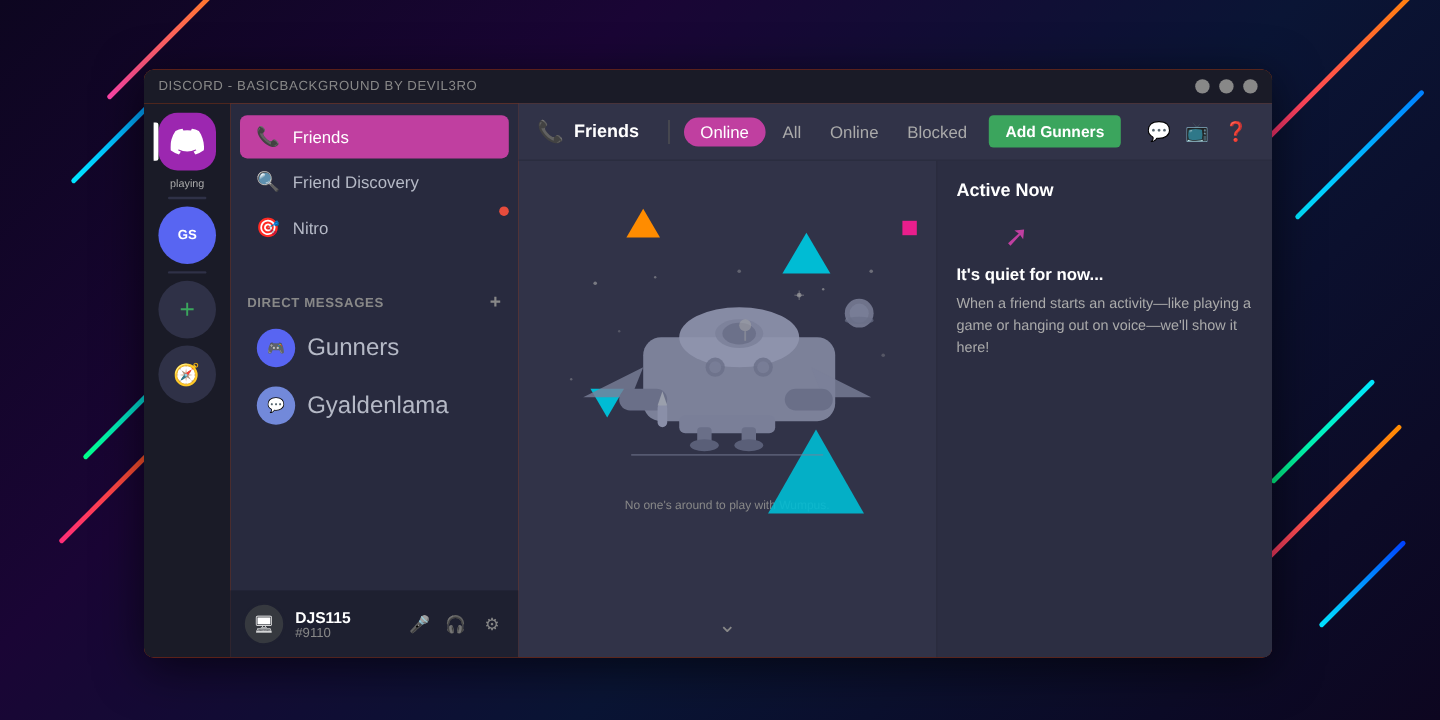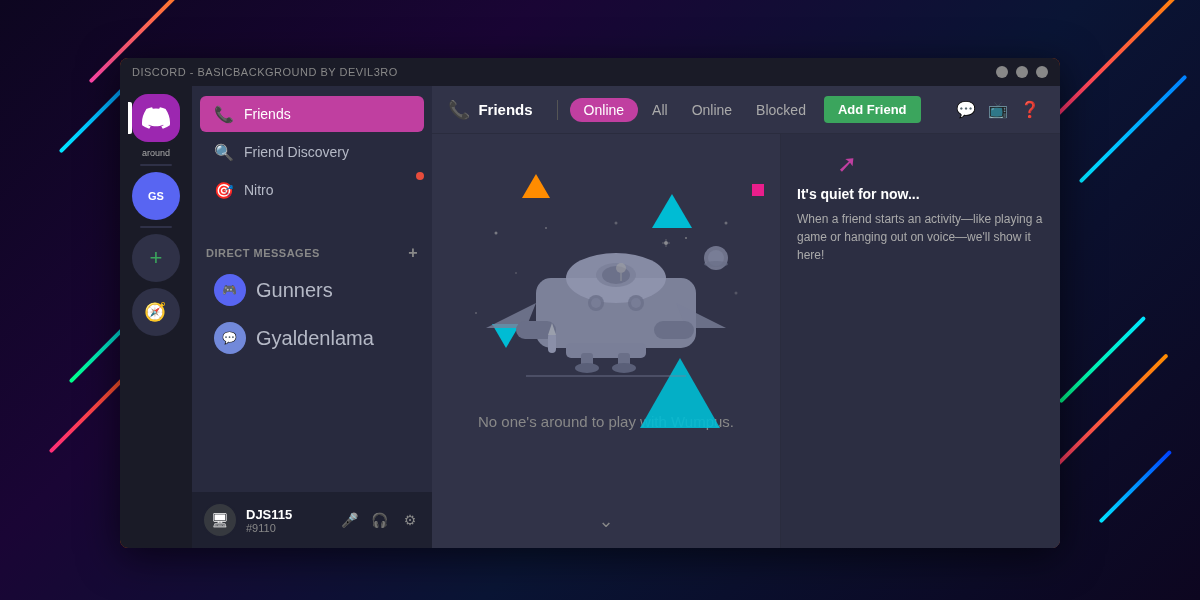--- a/index.html
+++ b/index.html
@@ -478,21 +478,21 @@
       position: relative;
     }
 
     
     .wumpus-svg {
       width: 100%;
       height: 100%;
     }
 
     .no-friends-text {
-      font-size: 15px;
+      font-size: 10px;
       color: #888;
       text-align: center;
     }
 
     .chevron-down {
       position: absolute;
       bottom: 16px;
       left: 50%;
       transform: translateX(-50%);
       color: #888;
@@ -575,21 +575,21 @@
   </div>
 
   <div class="app-body">
 
     <div class="server-list">
       <div class="server-icon active">
         <svg viewBox="0 0 24 24">
           <path d="M20.317 4.37a19.791 19.791 0 0 0-4.885-1.515.074.074 0 0 0-.079.037c-.21.375-.444.864-.608 1.25a18.27 18.27 0 0 0-5.487 0 12.64 12.64 0 0 0-.617-1.25.077.077 0 0 0-.079-.037A19.736 19.736 0 0 0 3.677 4.37a.07.07 0 0 0-.032.027C.533 9.046-.32 13.58.099 18.057.1 18.08.114 18.1.133 18.113a19.9 19.9 0 0 0 5.993 3.03.078.078 0 0 0 .084-.028 14.09 14.09 0 0 0 1.226-1.994.076.076 0 0 0-.041-.106 13.107 13.107 0 0 1-1.872-.892.077.077 0 0 1-.008-.128 10.2 10.2 0 0 0 .372-.292.074.074 0 0 1 .077-.01c3.928 1.793 8.18 1.793 12.062 0a.074.074 0 0 1 .078.01c.12.098.246.198.373.292a.077.077 0 0 1-.006.127 12.299 12.299 0 0 1-1.873.892.077.077 0 0 0-.041.107c.36.698.772 1.362 1.225 1.993a.076.076 0 0 0 .084.028 19.839 19.839 0 0 0 6.002-3.03.077.077 0 0 0 .032-.054c.5-5.177-.838-9.674-3.549-13.66a.061.061 0 0 0-.031-.03z"></path>
         </svg>
       </div>
-      <span class="server-label">around</span>
+      <span class="server-label">playing</span>
       <div class="server-divider"></div>
       <div class="server-gs">
         <span>GS</span>
       </div>
       <div class="server-divider"></div>
       <div class="server-add">+</div>
       <div class="server-explore">🧭</div>
     </div>
 
     <div class="channel-sidebar">
@@ -651,21 +651,21 @@
     <div class="main-content">
 
       <div class="top-nav">
         <span class="friends-icon">📞</span>
         <span class="top-nav-title">Friends</span>
         <div class="top-nav-divider"></div>
         <div class="nav-tab active">Online</div>
         <div class="nav-tab">All</div>
         <div class="nav-tab">Online</div>
         <div class="nav-tab">Blocked</div>
-        <button class="add-friend-btn">Add Friend</button>
+        <button class="add-friend-btn">Add Gunners</button>
         <div class="top-nav-spacer"></div>
         <div class="top-nav-action">💬</div>
         <div class="top-nav-action">📺</div>
         <div class="top-nav-action">❓</div>
       </div>
 
       <div class="friends-area">
         <div class="friends-main">
 
           <div class="tri tri-teal-1"></div>
@@ -735,20 +735,21 @@
 
             <p class="no-friends-text">No one's around to play with Wumpus.</p>
           </div>
 
           <div class="chevron-down">
             <span>⌄</span>
           </div>
         </div>
 
         <div class="active-now">
+          <div class="active-now-title">Active Now</div>
           <div class="quiet-section">
             <div class="quiet-arrow">➚</div>
             <div class="quiet-title">It's quiet for now...</div>
             <div class="quiet-desc">When a friend starts an activity—like playing a game or hanging out on voice—we'll show it here!</div>
           </div>
         </div>
       </div>
 
     </div>
   </div>

